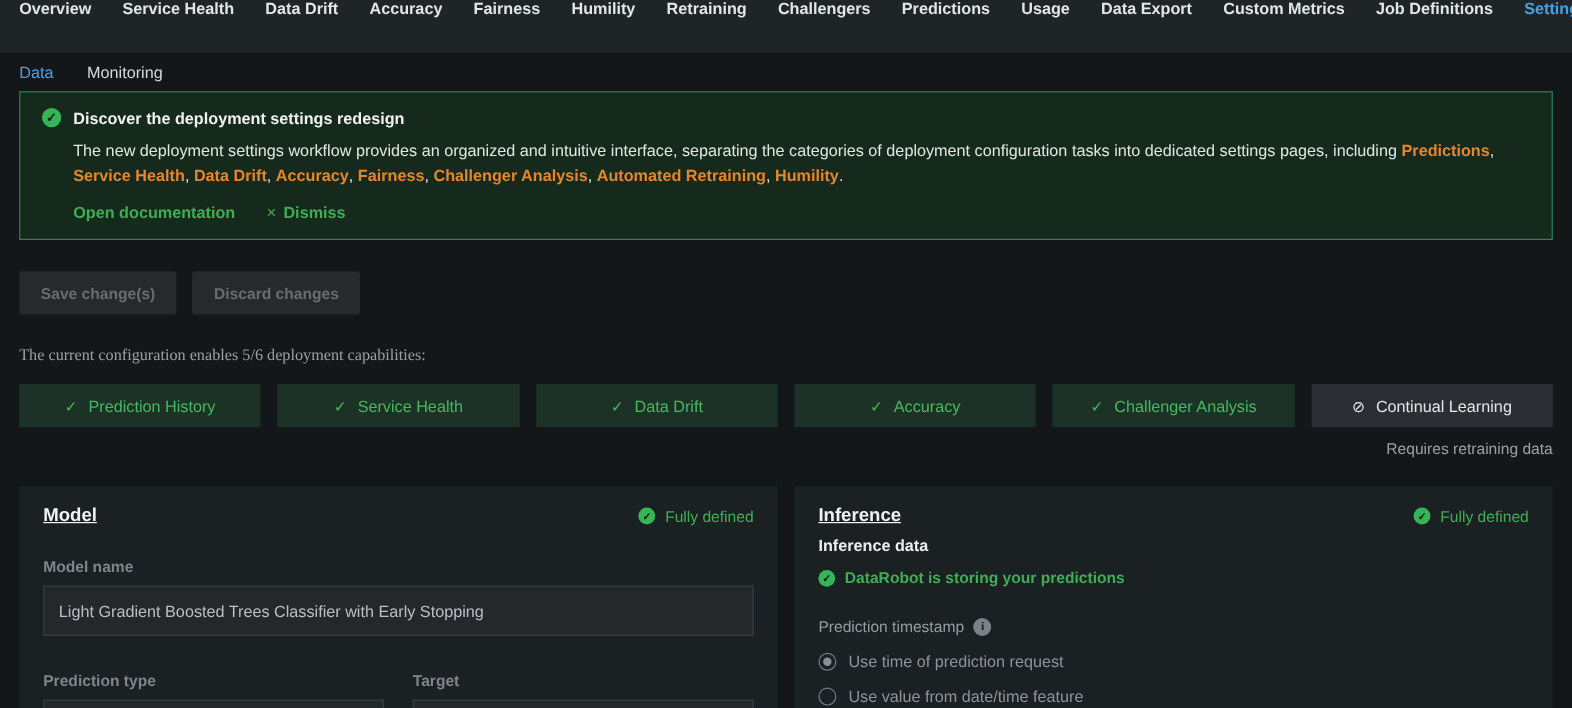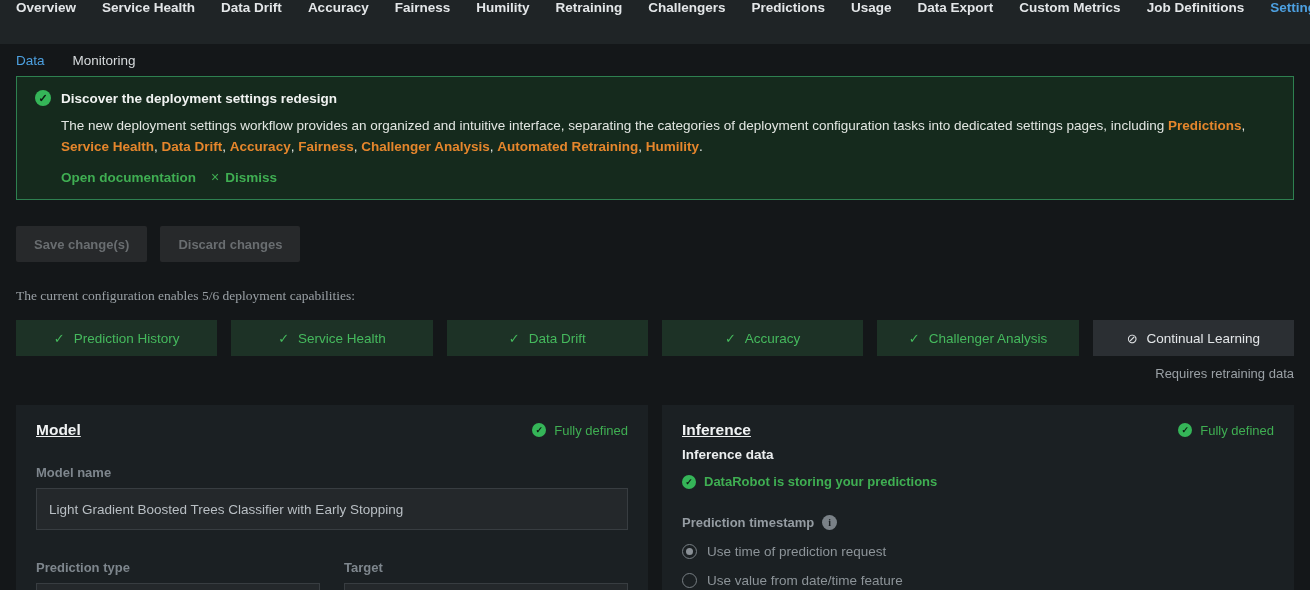--- a/index.html
+++ b/index.html
@@ -56,21 +56,21 @@
   .banner-title { font-weight: 700; color: #f0f2f1; }
   .banner-body {
     margin: 9px 0 0 26px;
     color: #e2e6e2;
     line-height: 21px;
     max-width: 1210px;
   }
   .orange-link { color: #e5862c; font-weight: 700; cursor: pointer; text-decoration: none; }
   .banner-actions {
     margin: 12px 0 0 26px;
-    display: flex; gap: 15px; align-items: center;
+    display: flex; gap: 26px; align-items: center;
   }
   .green-link { color: #3fae52; font-weight: 700; cursor: pointer; text-decoration: none; }
   .banner-dismiss { display: inline-flex; align-items: center; gap: 6px; }
   .x-icon { font-size: 14px; font-weight: 400; }
   
   .actions { margin: 26px 16px 0; display: flex; gap: 13px; align-items: center; }
   .btn {
     background: #27292b;
     border: none;
     color: #696d70;
@@ -123,21 +123,21 @@
   .chev {
     width: 8px; height: 8px;
     border-right: 2px solid #e5862c;
     border-bottom: 2px solid #e5862c;
     transform: rotate(45deg) translateY(-3px);
   }
   
   .subhead { margin-top: 8px; font-weight: 700; color: #eceeef; font-size: 13.5px; }
   .store-row { margin-top: 12px; display: inline-flex; align-items: center; gap: 8px; color: #3fae52; font-weight: 700; font-size: 13px; }
   .ts-row { margin-top: 26px; display: flex; align-items: center; gap: 8px; }
-  .ts-label { color: #959ca2; font-weight: 700; font-size: 13px; }
+  .ts-label { color: #959ca2; font-weight: 400; font-size: 13px; }
   .info-icon {
     width: 15px; height: 15px; border-radius: 50%;
     background: #7a8187; color: #1b2023;
     font-size: 10px; font-weight: 700; font-family: "Liberation Serif", serif;
     display: inline-flex; align-items: center; justify-content: center;
   }
   .radio-row { margin-top: 14px; display: flex; align-items: center; gap: 10px; color: #8d9499; }
   .radio {
     width: 15px; height: 15px; border-radius: 50%;
     border: 1.5px solid #767d82;

